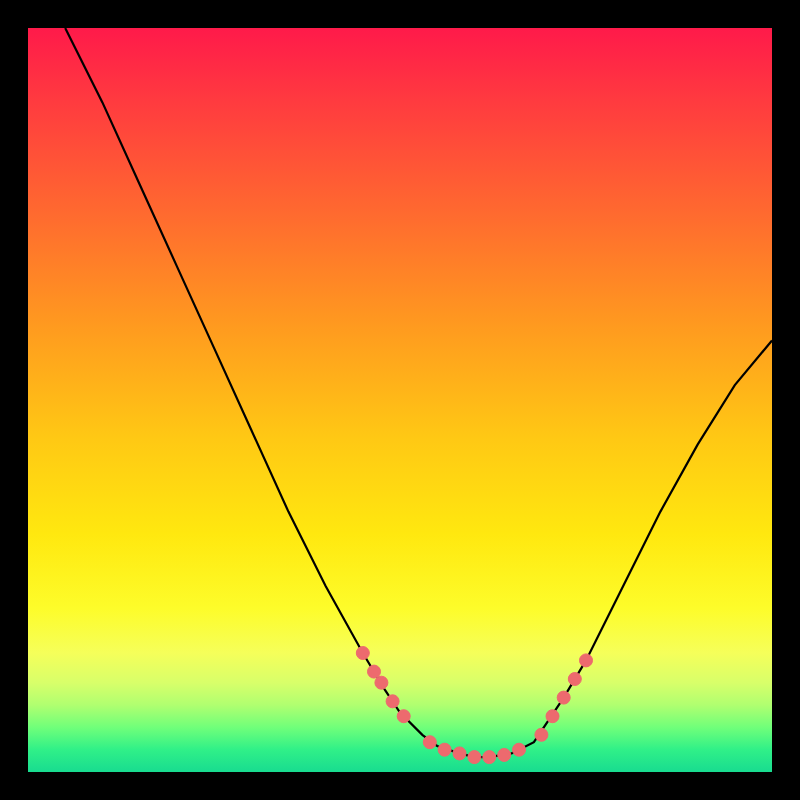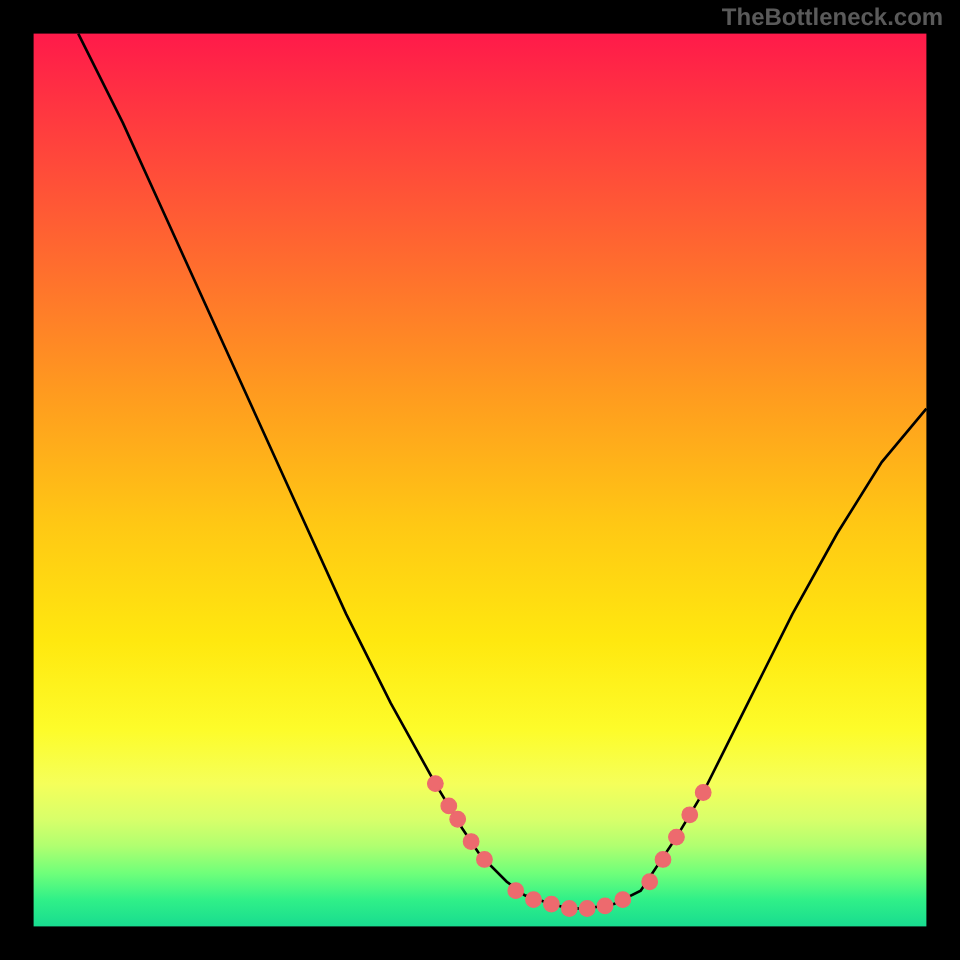--- a/index.html
+++ b/index.html
@@ -53,21 +53,20 @@
     top: 0;
     width: 744px;
     height: 744px;
     overflow: visible;
   }
 </style>
 </head>
 <body>
 
 <div class="container">
-  <div class="watermark">TheBottleneck.com</div>
   <div class="plot-area">
     <svg class="curve" viewBox="0 0 744 744">
       <path id="curve-path" fill="none" stroke="#000000" stroke-width="2.2" d="M37.2 0.0 L74.4 74.4 L111.6 156.2 L148.8 238.1 L186.0 319.9 L223.2 401.8 L260.4 483.6 L297.6 558.0 L334.8 625.0 L357.1 662.2 L372.0 684.5 L394.3 706.8 L409.2 718.0 L431.5 725.4 L446.4 729.1 L461.3 729.1 L483.6 725.4 L505.9 714.2 L520.8 691.9 L535.7 669.6 L558.0 632.4 L595.2 558.0 L632.4 483.6 L669.6 416.6 L706.8 357.1 L744.0 312.5"></path>
       <g id="markers">
           <circle cx="334.8" cy="625.0" r="6.5" fill="#ed6a6e" stroke="#ed6a6e" stroke-width="1"></circle>
           <circle cx="346.0" cy="643.6" r="6.5" fill="#ed6a6e" stroke="#ed6a6e" stroke-width="1"></circle>
           <circle cx="353.4" cy="654.7" r="6.5" fill="#ed6a6e" stroke="#ed6a6e" stroke-width="1"></circle>
           <circle cx="364.6" cy="673.3" r="6.5" fill="#ed6a6e" stroke="#ed6a6e" stroke-width="1"></circle>
           <circle cx="375.7" cy="688.2" r="6.5" fill="#ed6a6e" stroke="#ed6a6e" stroke-width="1"></circle>
           <circle cx="401.8" cy="714.2" r="6.5" fill="#ed6a6e" stroke="#ed6a6e" stroke-width="1"></circle>

